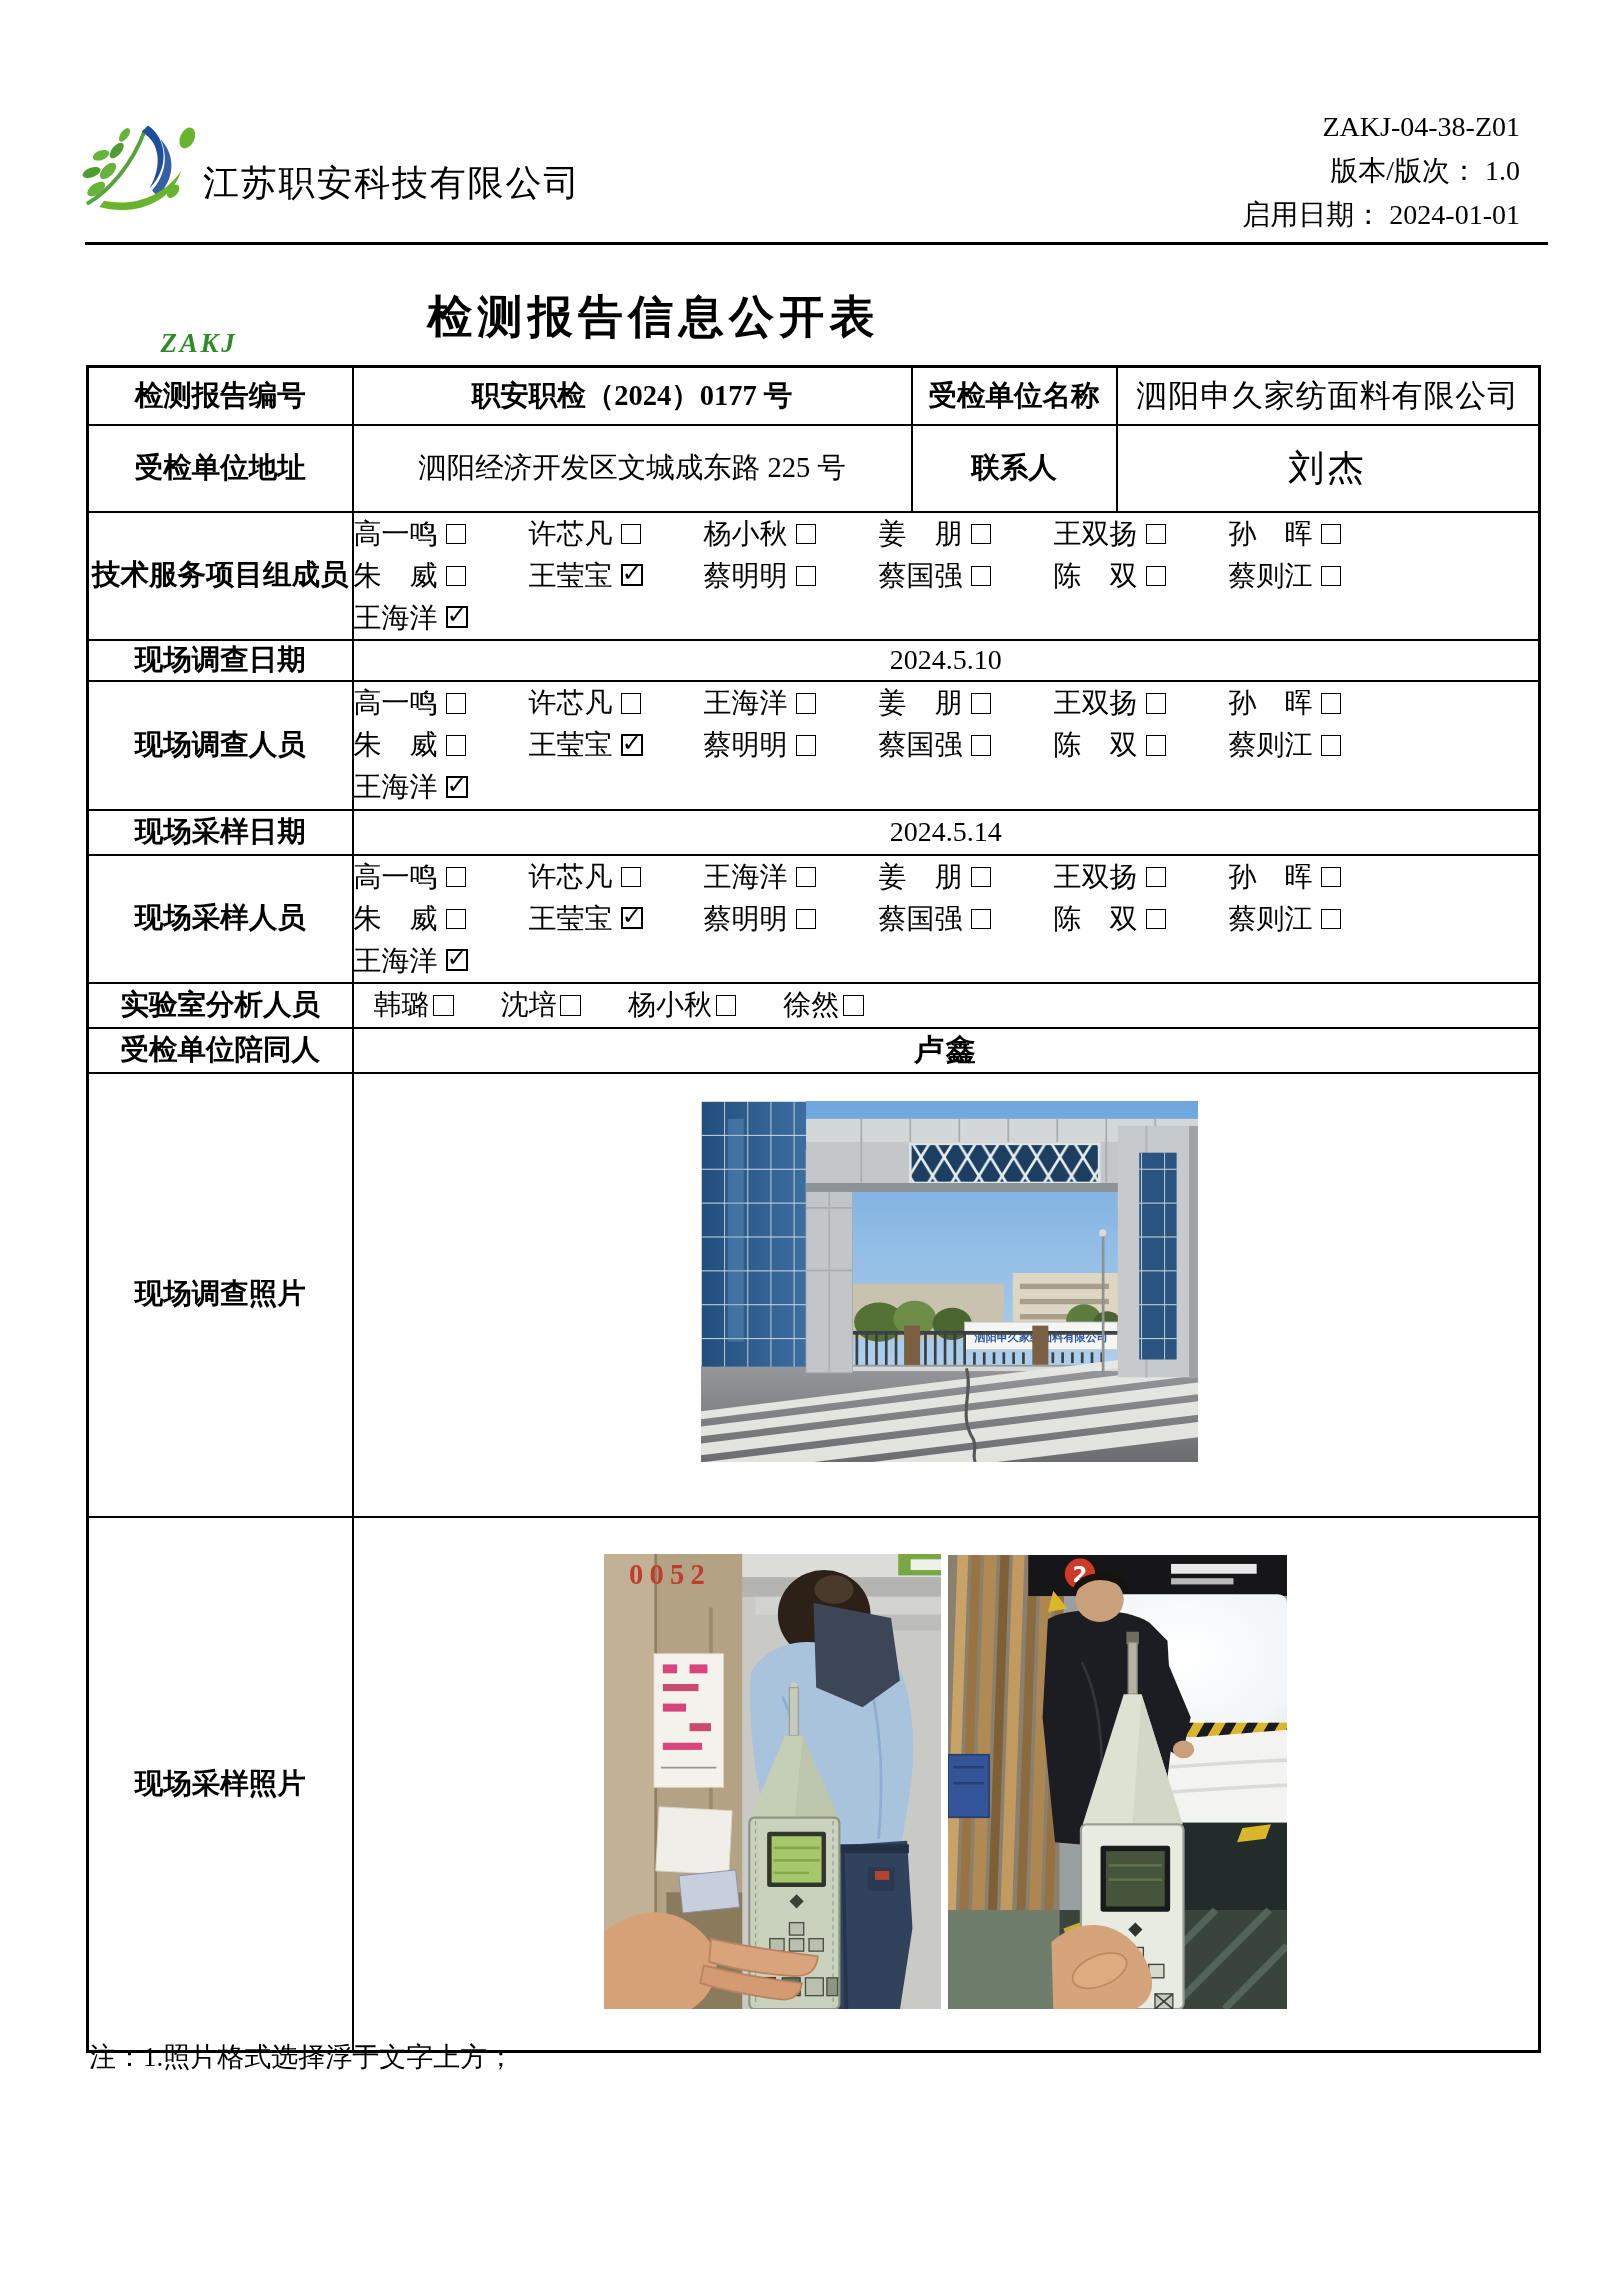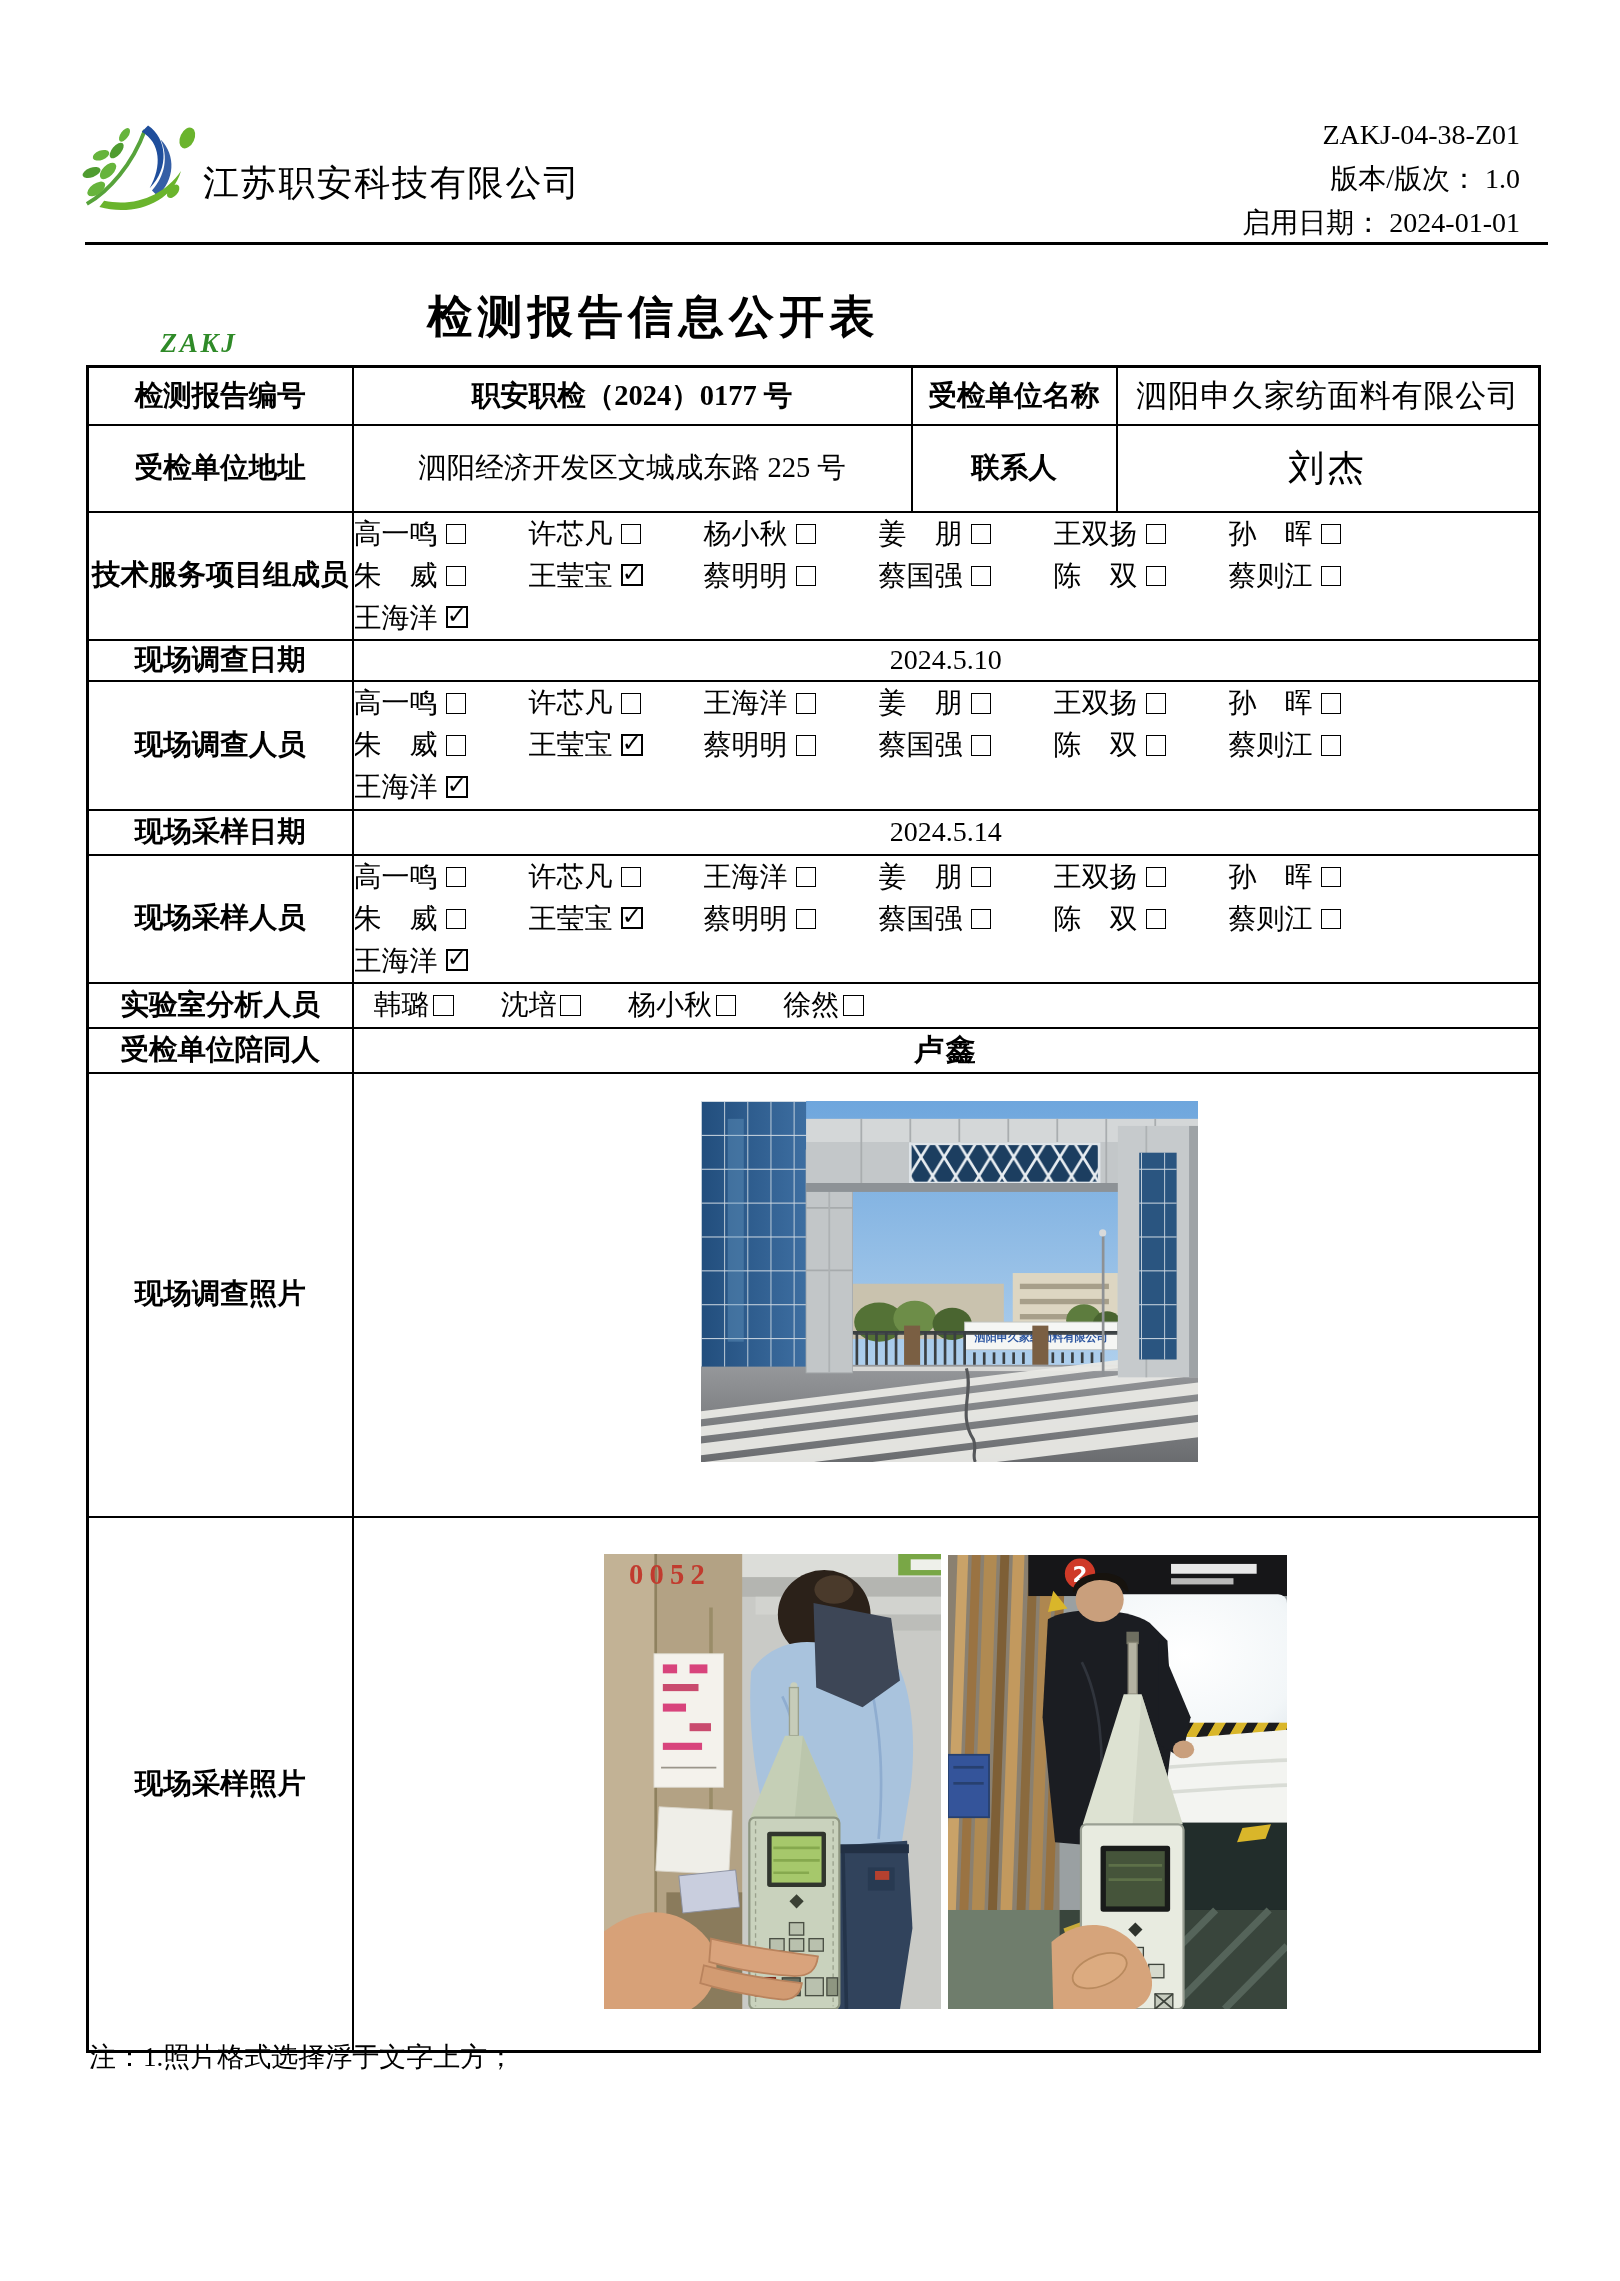--- a/index.html
+++ b/index.html
@@ -4,40 +4,40 @@
 <style>
   html,body{margin:0;padding:0;background:#ffffff;}
   #page{position:relative;width:1621px;height:2281px;background:#fff;overflow:hidden;
         font-family:"Liberation Serif","DejaVu Serif",serif;color:#000;}
 
   
   .logo-wrap{position:absolute;left:64px;top:116px;width:143px;height:143px;}
   .logo-zakj{position:absolute;left:77px;top:212px;width:116px;text-align:center;
              font-style:italic;font-weight:bold;font-size:27px;color:#2f8a28;letter-spacing:2.7px;}
   .company{position:absolute;left:203px;top:159px;font-size:36px;letter-spacing:1.8px;}
-  .hdr-right{position:absolute;right:101px;top:105px;text-align:right;font-size:28px;line-height:44px;margin-top:8px;}
+  .hdr-right{position:absolute;right:101px;top:105px;text-align:right;font-size:28px;line-height:44px;}
   .hdr-rule{position:absolute;left:85px;top:242px;width:1463px;height:2.7px;background:#000;}
 
   
   .title{position:absolute;left:0;top:287px;width:1307px;text-align:center;
          font-size:45px;font-weight:bold;letter-spacing:5.3px;}
 
   
   table.main{position:absolute;left:86px;top:365px;width:1452px;border-collapse:collapse;
              table-layout:fixed;border:3.6px solid #000;}
   table.main td{border:2.7px solid #000;padding:0;vertical-align:middle;overflow:hidden;}
   td.lbl{font-weight:bold;font-size:28.5px;text-align:center;padding:0 10.7px;line-height:1.35;}
   td.val{font-size:28.5px;text-align:center;}
   td.val.bold{font-weight:bold;}
   td.val.unit{font-size:31px;letter-spacing:0.9px;}
   td.val.big{font-size:36px;letter-spacing:3.6px;}
   td.cval{font-size:28px;text-align:center;}
   td.cval.bold6{font-weight:600;font-size:30px;letter-spacing:1.8px;border-radius:11px;}
 
-  td.names{padding:3.6px 0 3.6px 12.5px;border-radius:11px;}
+  td.names{padding:3.6px 0 3.6px 12.5px;}
   .nline{display:flex;align-items:center;height:42px;font-size:28px;}
   .slot{display:inline-block;width:175px;white-space:nowrap;}
   .nm{display:inline-block;min-width:86px;}
   .cb{display:inline-block;width:18.7px;height:18.7px;border:1.8px solid #000;margin-left:6.2px;
       vertical-align:-1.8px;position:relative;background:#fff;}
   .cb.ck{border-width:2.7px;width:18px;height:18px;}
   .cb.ck::after{content:"✓";position:absolute;left:-0.9px;top:-7.1px;font-size:24px;font-weight:bold;
       font-family:"DejaVu Sans","Liberation Sans",sans-serif;}
   .nline.lab .slot{width:auto;margin-right:27px;padding-left:20px;}
   .nline.lab .nm{min-width:0;}

